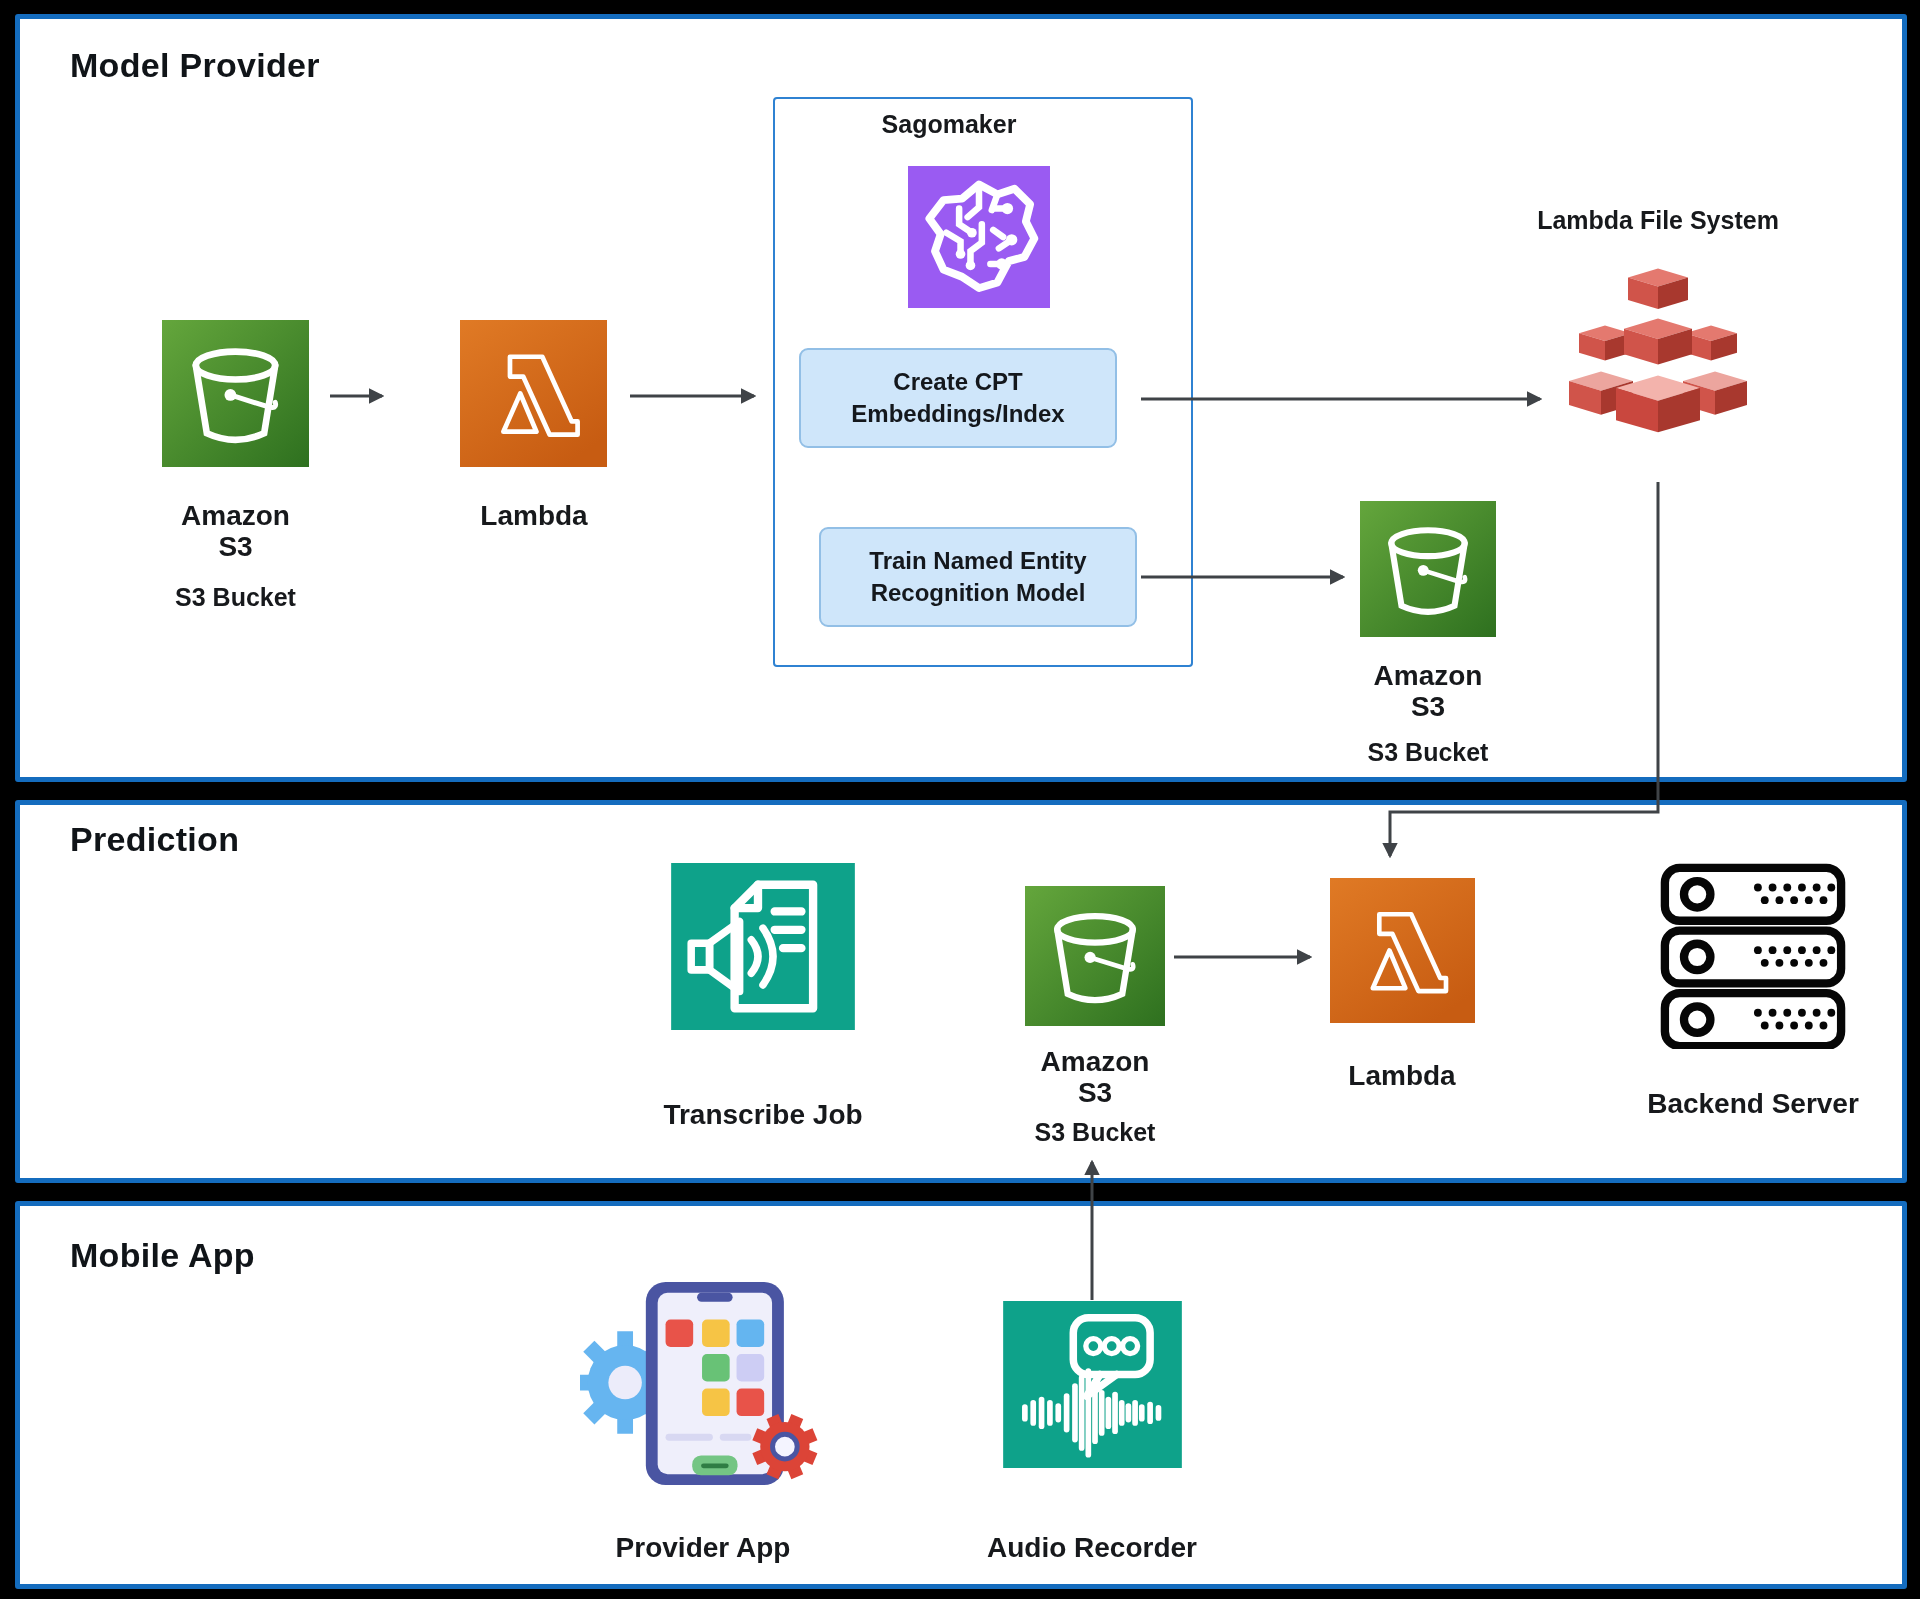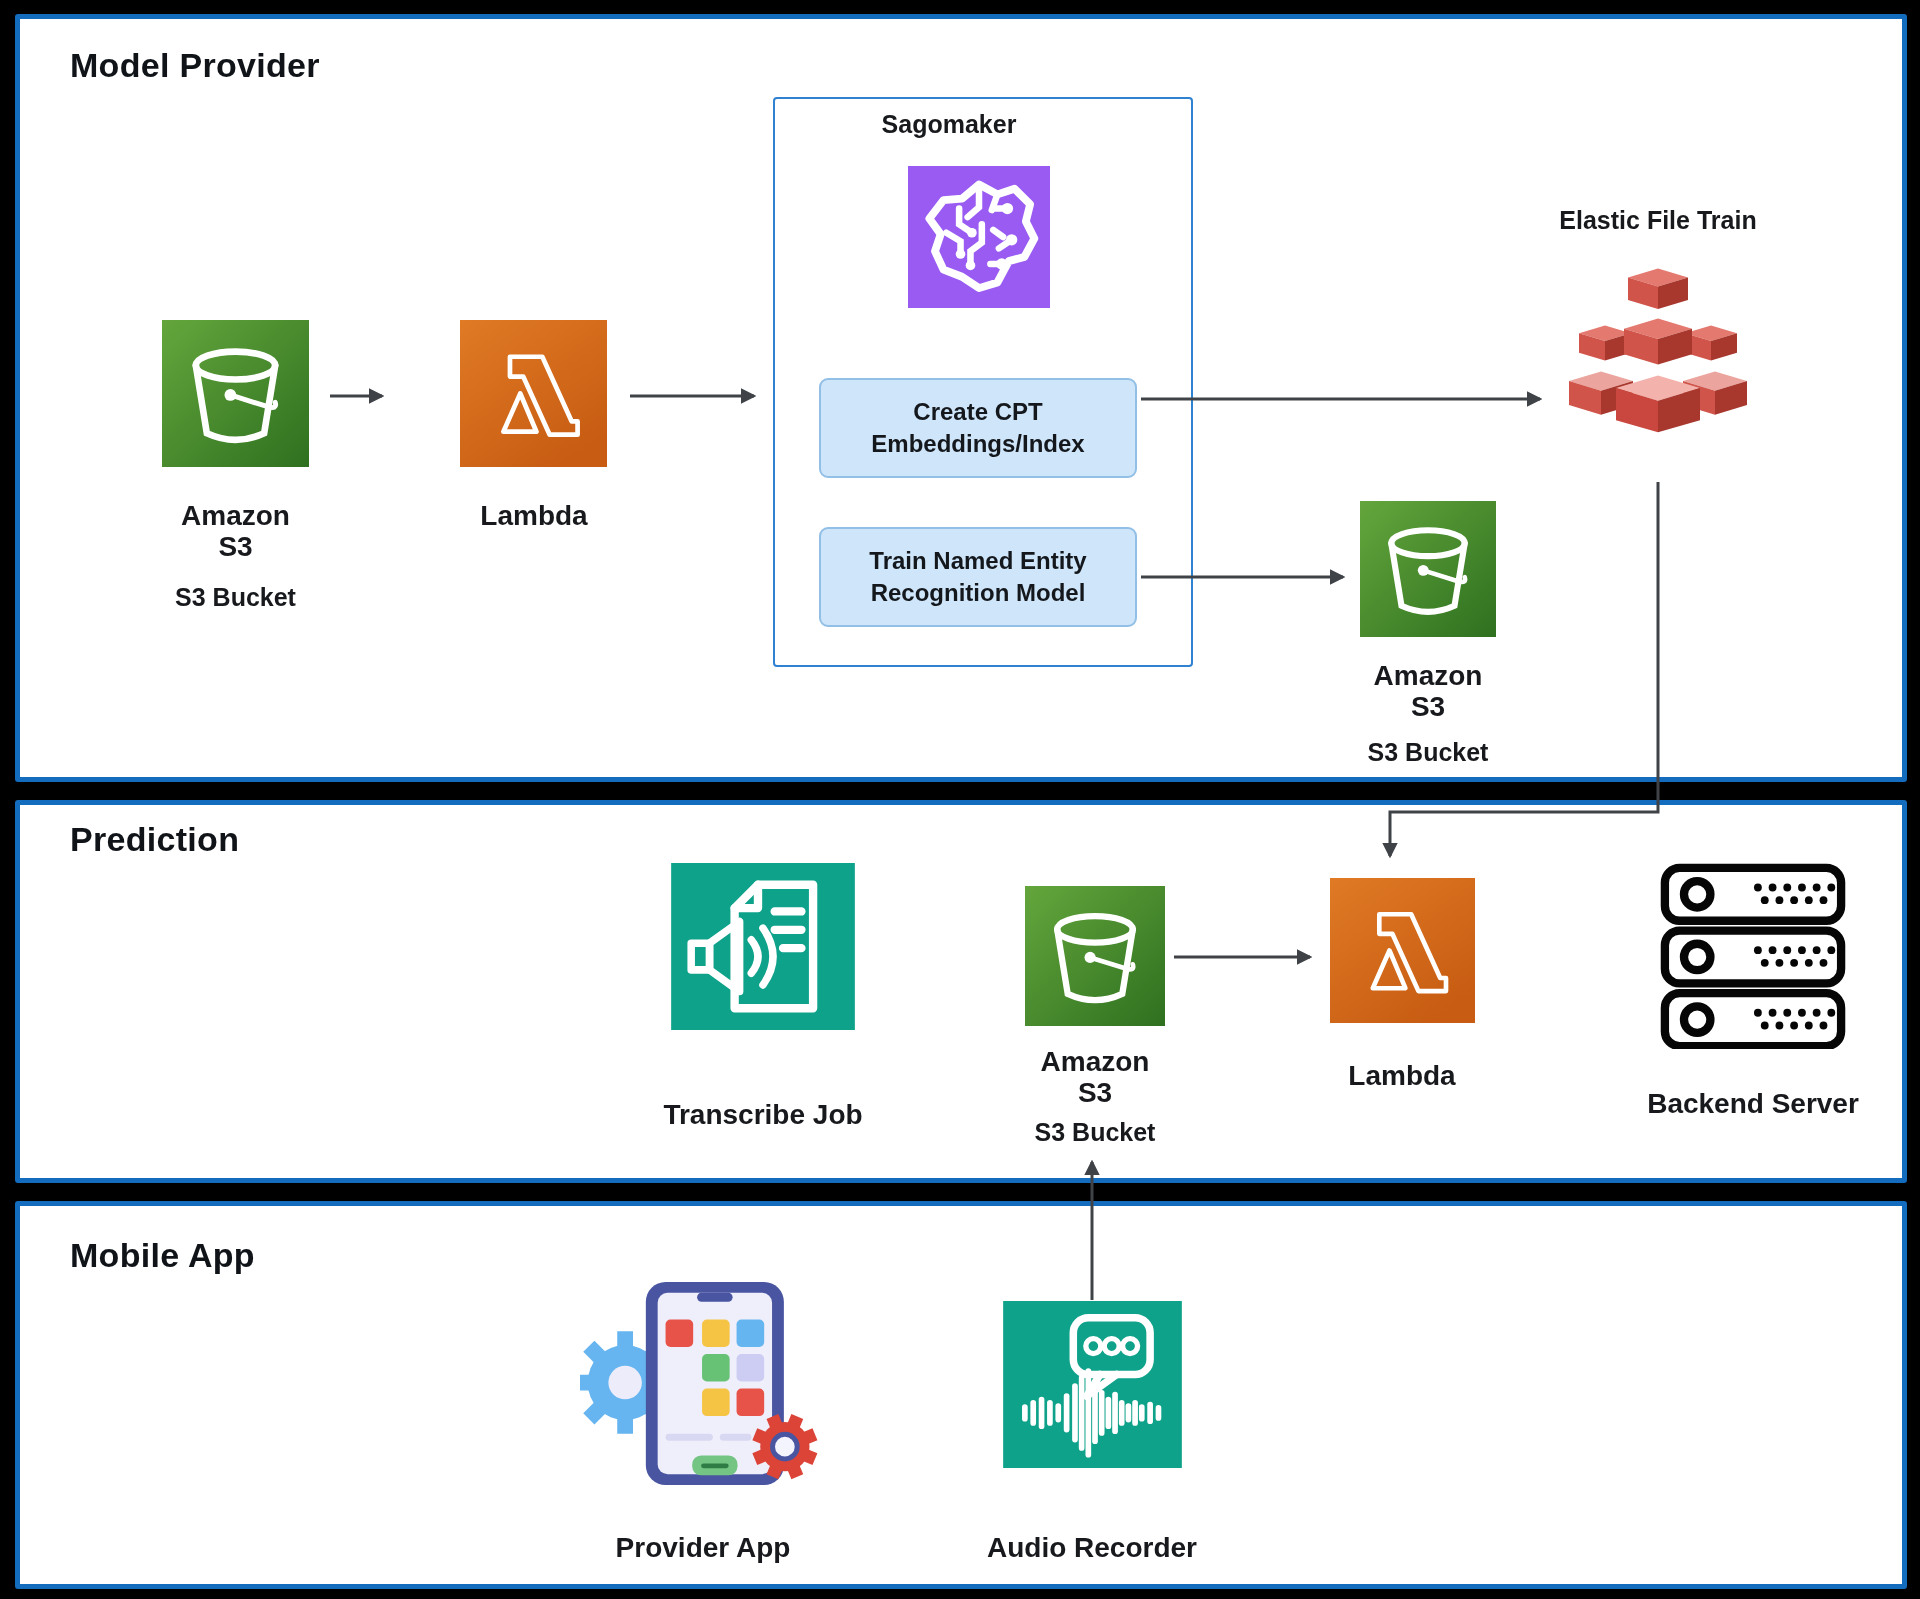--- a/index.html
+++ b/index.html
@@ -97,30 +97,30 @@
         <circle cx="70" cy="30" r="4"></circle>
           <circle cx="73" cy="52" r="4"></circle>
         <circle cx="66" cy="69" r="4"></circle>
           <circle cx="45" cy="47" r="3.4"></circle>
         <circle cx="37" cy="62" r="3.4"></circle>
           <circle cx="44" cy="70" r="3.4"></circle>
       </g>
     </svg>
   </div>
 
-  <div class="step-box" style="left:819px;top:348px;margin-top:30px;">
+  <div class="step-box" style="left:799px;top:348px;">
     <span>Create CPT</span>
     <span>Embeddings/Index</span>
   </div>
   <div class="step-box" style="left:819px;top:527px;">
     <span>Train Named Entity</span>
     <span>Recognition Model</span>
   </div>
 
-  <div class="sub-label" style="left:1528px;top:206px;width:260px;">Elastic File Train</div>
+  <div class="sub-label" style="left:1528px;top:206px;width:260px;">Lambda File System</div>
   <div class="icon" style="left:1563px;top:262px;width:190px;height:218px;">
     <svg viewBox="0 0 190 215">
 
       <polygon points="95,5 125,14 95,23 65,14" fill="#E4796F"></polygon>
       <polygon points="65,14 95,23 95,45.5 65,36.5" fill="#D0544A"></polygon>
       <polygon points="125,14 95,23 95,45.5 125,36.5" fill="#A8382E"></polygon>
 
       <polygon points="42,62 68,69.8 42,77.6 16,69.8" fill="#E4796F"></polygon>
       <polygon points="16,69.8 42,77.6 42,97.1 16,89.3" fill="#D0544A"></polygon>
       <polygon points="68,69.8 42,77.6 42,97.1 68,89.3" fill="#A8382E"></polygon>

